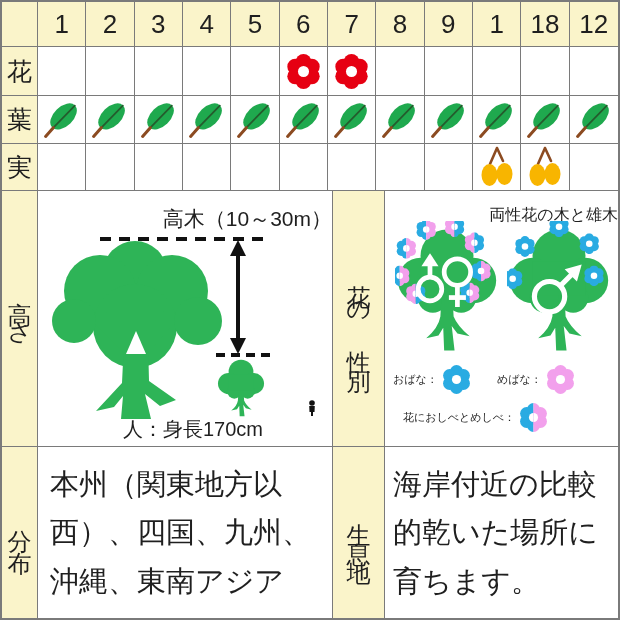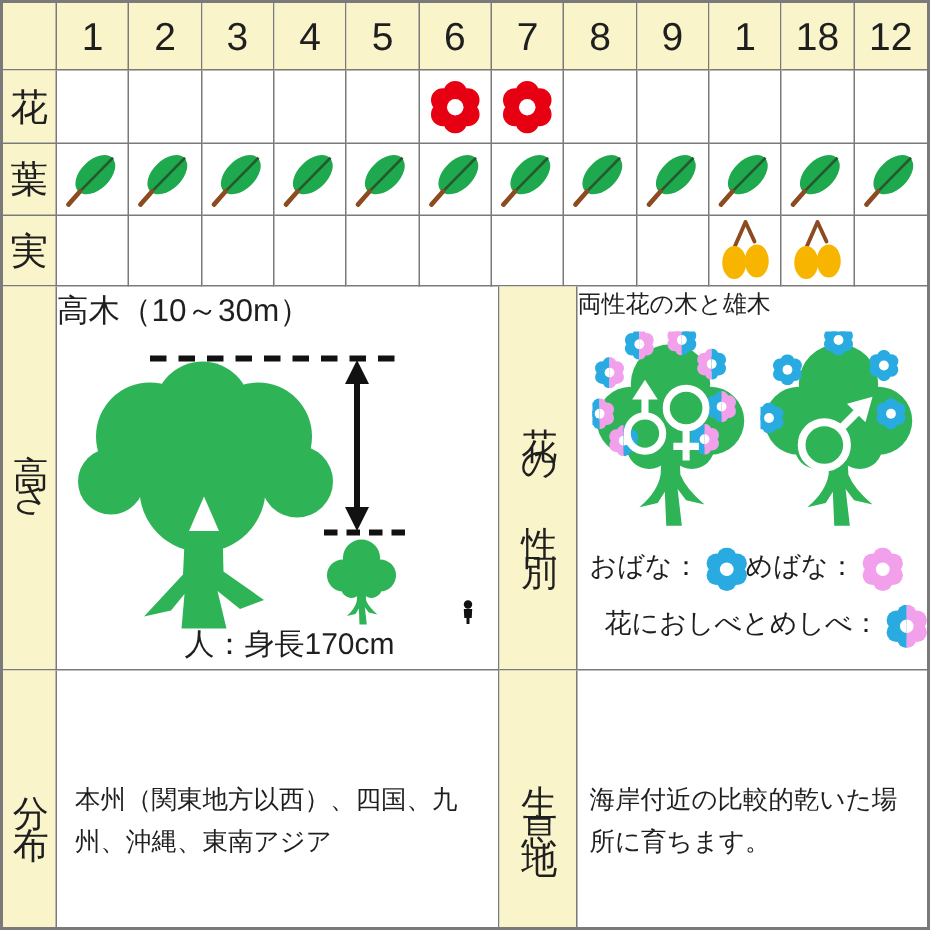--- a/index.html
+++ b/index.html
@@ -16,30 +16,30 @@
 
   
   .bands{display:grid;grid-template-columns:36px 295px 52px 1fr;grid-template-rows:256px 171px;}
   .bcell{border-right:1px solid var(--border);border-bottom:1px solid var(--border);position:relative;overflow:hidden;}
   .bcell.last-col{border-right:none;}
   .bcell.last-row{border-bottom:none;}
   .vlab{background:var(--cream);display:flex;align-items:center;justify-content:center;
         writing-mode:vertical-rl;text-orientation:upright;font-size:24px;letter-spacing:0.8em;}
   .vlab.two{letter-spacing:0.9em;}
 
-  .sec-title{position:absolute;top:2px;left:0;width:100%;text-align:left;font-size:21px;}
+  .sec-title{position:absolute;top:14px;left:0;width:100%;text-align:right;font-size:21px;}
   .sec-title.sex{font-size:16px;}
   .caption{position:absolute;bottom:3px;left:60px;width:190px;text-align:center;font-size:20px;}
 
   .fig{position:absolute;left:0;top:0;}
 
-  .legend-row{position:absolute;display:flex;font-size:18px;white-space:nowrap;}
+  .legend-row{position:absolute;display:flex;align-items:center;font-size:11px;white-space:nowrap;}
   .legend-row .lg-icon{margin-left:4px;}
 
-  .bodytext{position:absolute;left:12px;top:50%;transform:translateY(-50%);font-size:17px;line-height:1.68;margin-top:15px;}
+  .bodytext{position:absolute;left:12px;top:50%;transform:translateY(-50%);font-size:29px;line-height:1.68;}
   .bodytext.habitat{left:8px;right:6px;}
 
   .icon{display:block;}
 </style>
 </head>
 <body>
 
 <svg width="0" height="0" style="position:absolute" aria-hidden="true">
   <defs>
     <g id="flower-shape">

